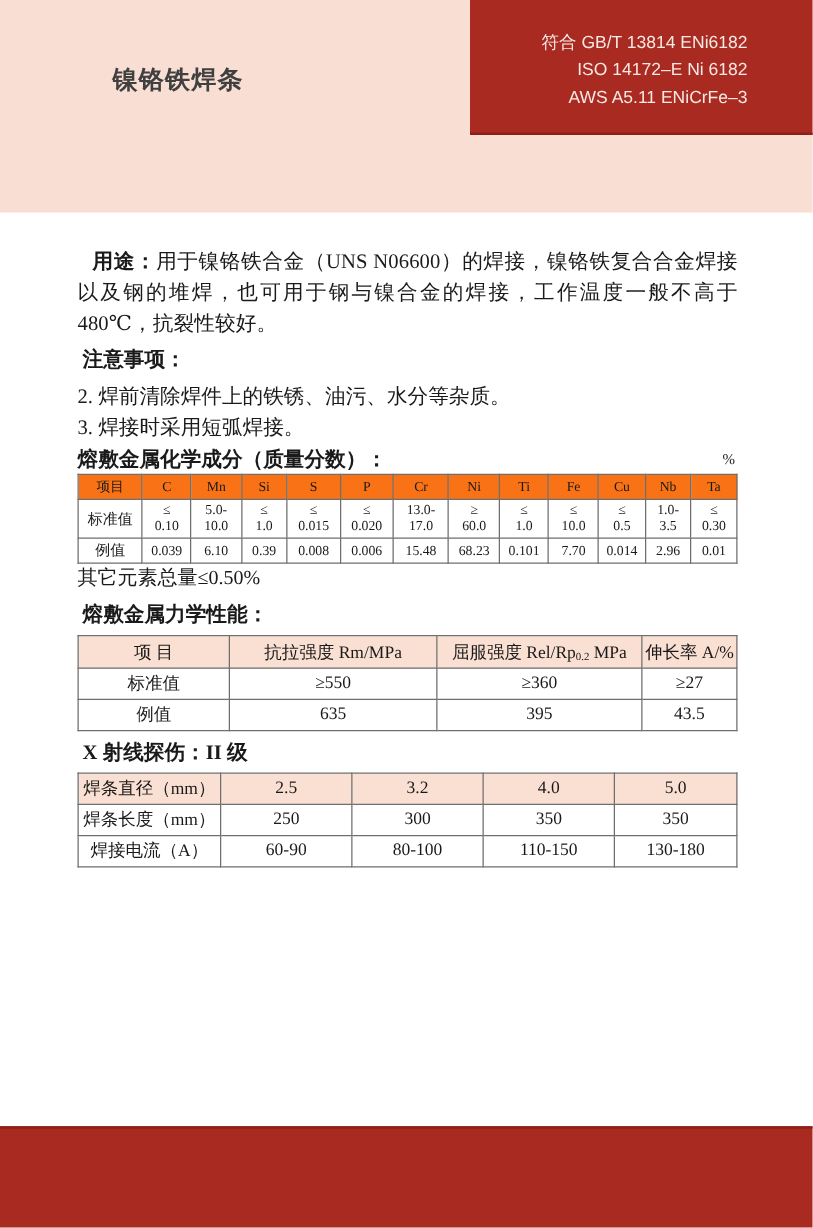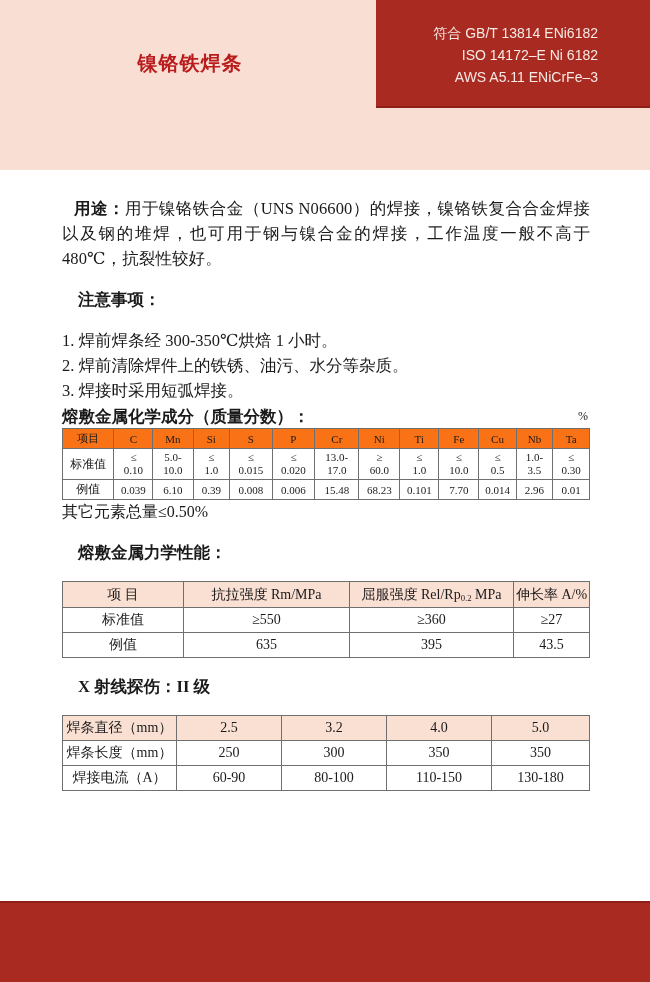--- a/index.html
+++ b/index.html
@@ -23,26 +23,25 @@
     top: 0;
     width: 650px;
     height: 170px;
     background: #f9ded4;
   }
   .header-title {
     position: absolute;
     left: 90px;
     top: 50px;
     width: 200px;
-    text-align: center;
     font-family: "Liberation Sans", "DejaVu Sans", sans-serif;
     font-size: 20px;
     font-weight: bold;
     letter-spacing: 1px;
-    color: #b91c1c;
+    color: #404040;
   }
   .std-box {
     position: absolute;
     left: 376px;
     top: 0px;
     width: 274px;
     height: 108px;
     background: #a92a21;
     border-bottom: 2px solid #8e2019;
     box-sizing: border-box;
@@ -73,21 +72,21 @@
     text-align: justify;
     margin: 0 0 0 0;
     letter-spacing: 0.1px;
   }
   .para b, .bold { font-weight: bold; margin-left: 12px; }
 
   .section-head {
     font-size: 16.5px;
     line-height: 25px;
     font-weight: bold;
-    margin: 16px;
+    margin: 4px;
   }
   .note-line {
     font-size: 16.5px;
     line-height: 25px;
     margin: 0;
   }
 
   .tbl-heading-row {
     display: flex;
     align-items: flex-end;
@@ -166,21 +165,20 @@
     </div>
   </div>
 </div>
 
 <div class="content">
 
   <p class="para"><b class="bold">用途：</b><span>用于镍铬铁合金（UNS N06600）的焊接，镍铬铁复合合金焊接以及钢的堆焊，也可用于钢与镍合金的焊接，工作温度一般不高于480℃，抗裂性较好。</span></p>
 
 
   <p class="section-head">注意事项：</p>
-  <p class="note-line">1. 焊前焊条经 300-350℃烘焙 1 小时。</p>
   <p class="note-line">2. 焊前清除焊件上的铁锈、油污、水分等杂质。</p>
   <p class="note-line">3. 焊接时采用短弧焊接。</p>
 
   <div class="tbl-heading-row">
     <span class="tbl-heading">熔敷金属化学成分（质量分数）：</span>
     <span class="pct-unit">%</span>
   </div>
 
   <table class="t-chem">
     <thead>

